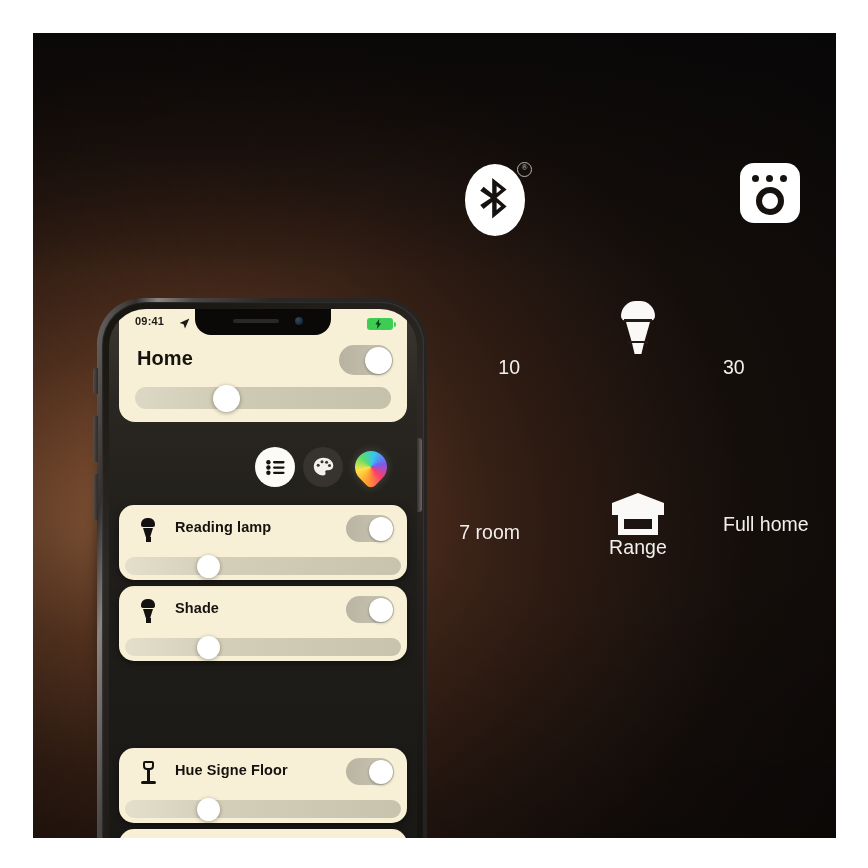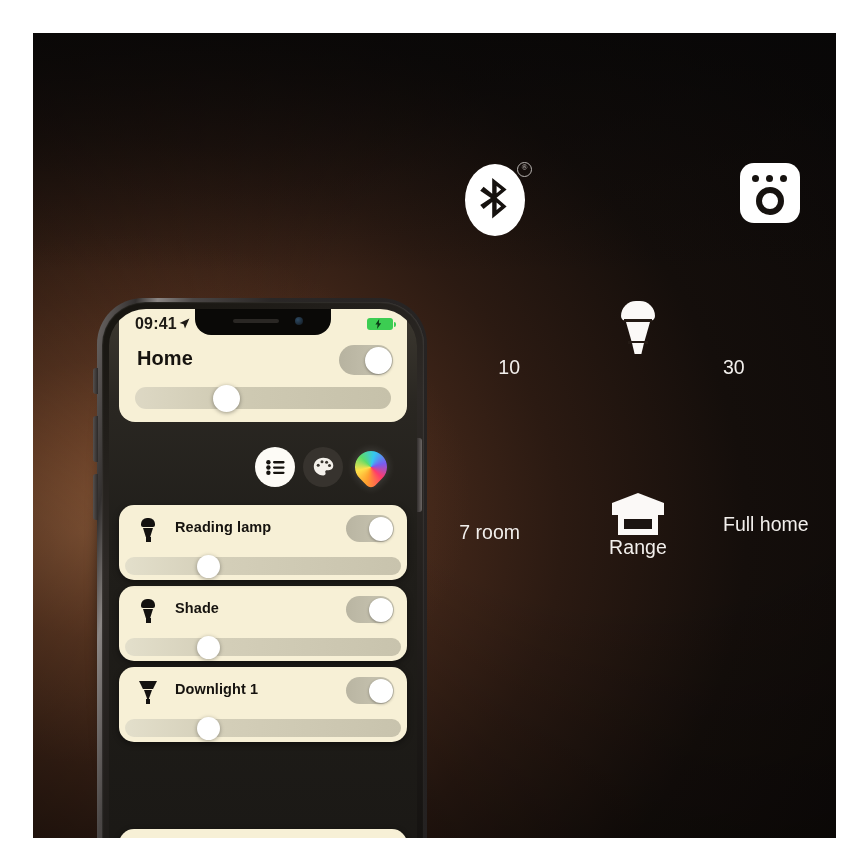--- a/index.html
+++ b/index.html
@@ -154,21 +154,21 @@
     background:linear-gradient(180deg,#3c3830 0%,#2a2722 16%,#201e1a 40%,#1a1815 100%);
   }
   .hdr-card{
     position:absolute;left:10px;top:0px;width:288px;height:113px;border-radius:0 0 16px 16px;
     background:#f7f0d6;
   }
   .statusbar{
     position:absolute;left:0;top:0;width:288px;height:30px;
   }
   .sb-time{
-    position:absolute;left:16px;top:6px;color:#1d1a15;font-size:16px;font-weight:700;
+    position:absolute;left:16px;top:6px;color:#1d1a15;font-size:11px;font-weight:700;
     letter-spacing:.2px;
   }
   .sb-loc{position:absolute;left:60px;top:9px;}
   .sb-batt{
     position:absolute;right:14px;top:9px;width:26px;height:12px;border-radius:3px;background:#3ccd52;
   }
   .sb-batt:after{
     content:"";position:absolute;right:-3px;top:3.5px;width:2.5px;height:5px;border-radius:0 2px 2px 0;background:#3ccd52;
   }
   .sb-bolt{position:absolute;left:8px;top:1px;}
@@ -408,37 +408,37 @@
           </div>
           <div class="nm">Reading lamp</div>
           <div class="tgl">
               <div class="knob"></div>
             </div>
           <div class="sld">
               <div class="knob"></div>
             </div>
         </div>
 
-        <div class="lcard" style="top:358px">
+
+        <div class="lcard" style="top:439px">
           <div class="ico">
-            <div class="g-down">
-                <div class="d"></div>
-                <div class="c"></div>
-                <div class="b"></div>
+            <div class="g-floor">
+                <div class="h"></div>
+                <div class="st"></div>
+                <div class="ba"></div>
               </div>
           </div>
-          <div class="nm">Downlight 1</div>
+          <div class="nm">Hue Signe Floor</div>
           <div class="tgl">
               <div class="knob"></div>
             </div>
           <div class="sld">
               <div class="knob"></div>
             </div>
         </div>
-
 
         <div class="lcard" style="top:520px">
           
           
           
           
         </div>
       </div>
     </div>
   </div>

